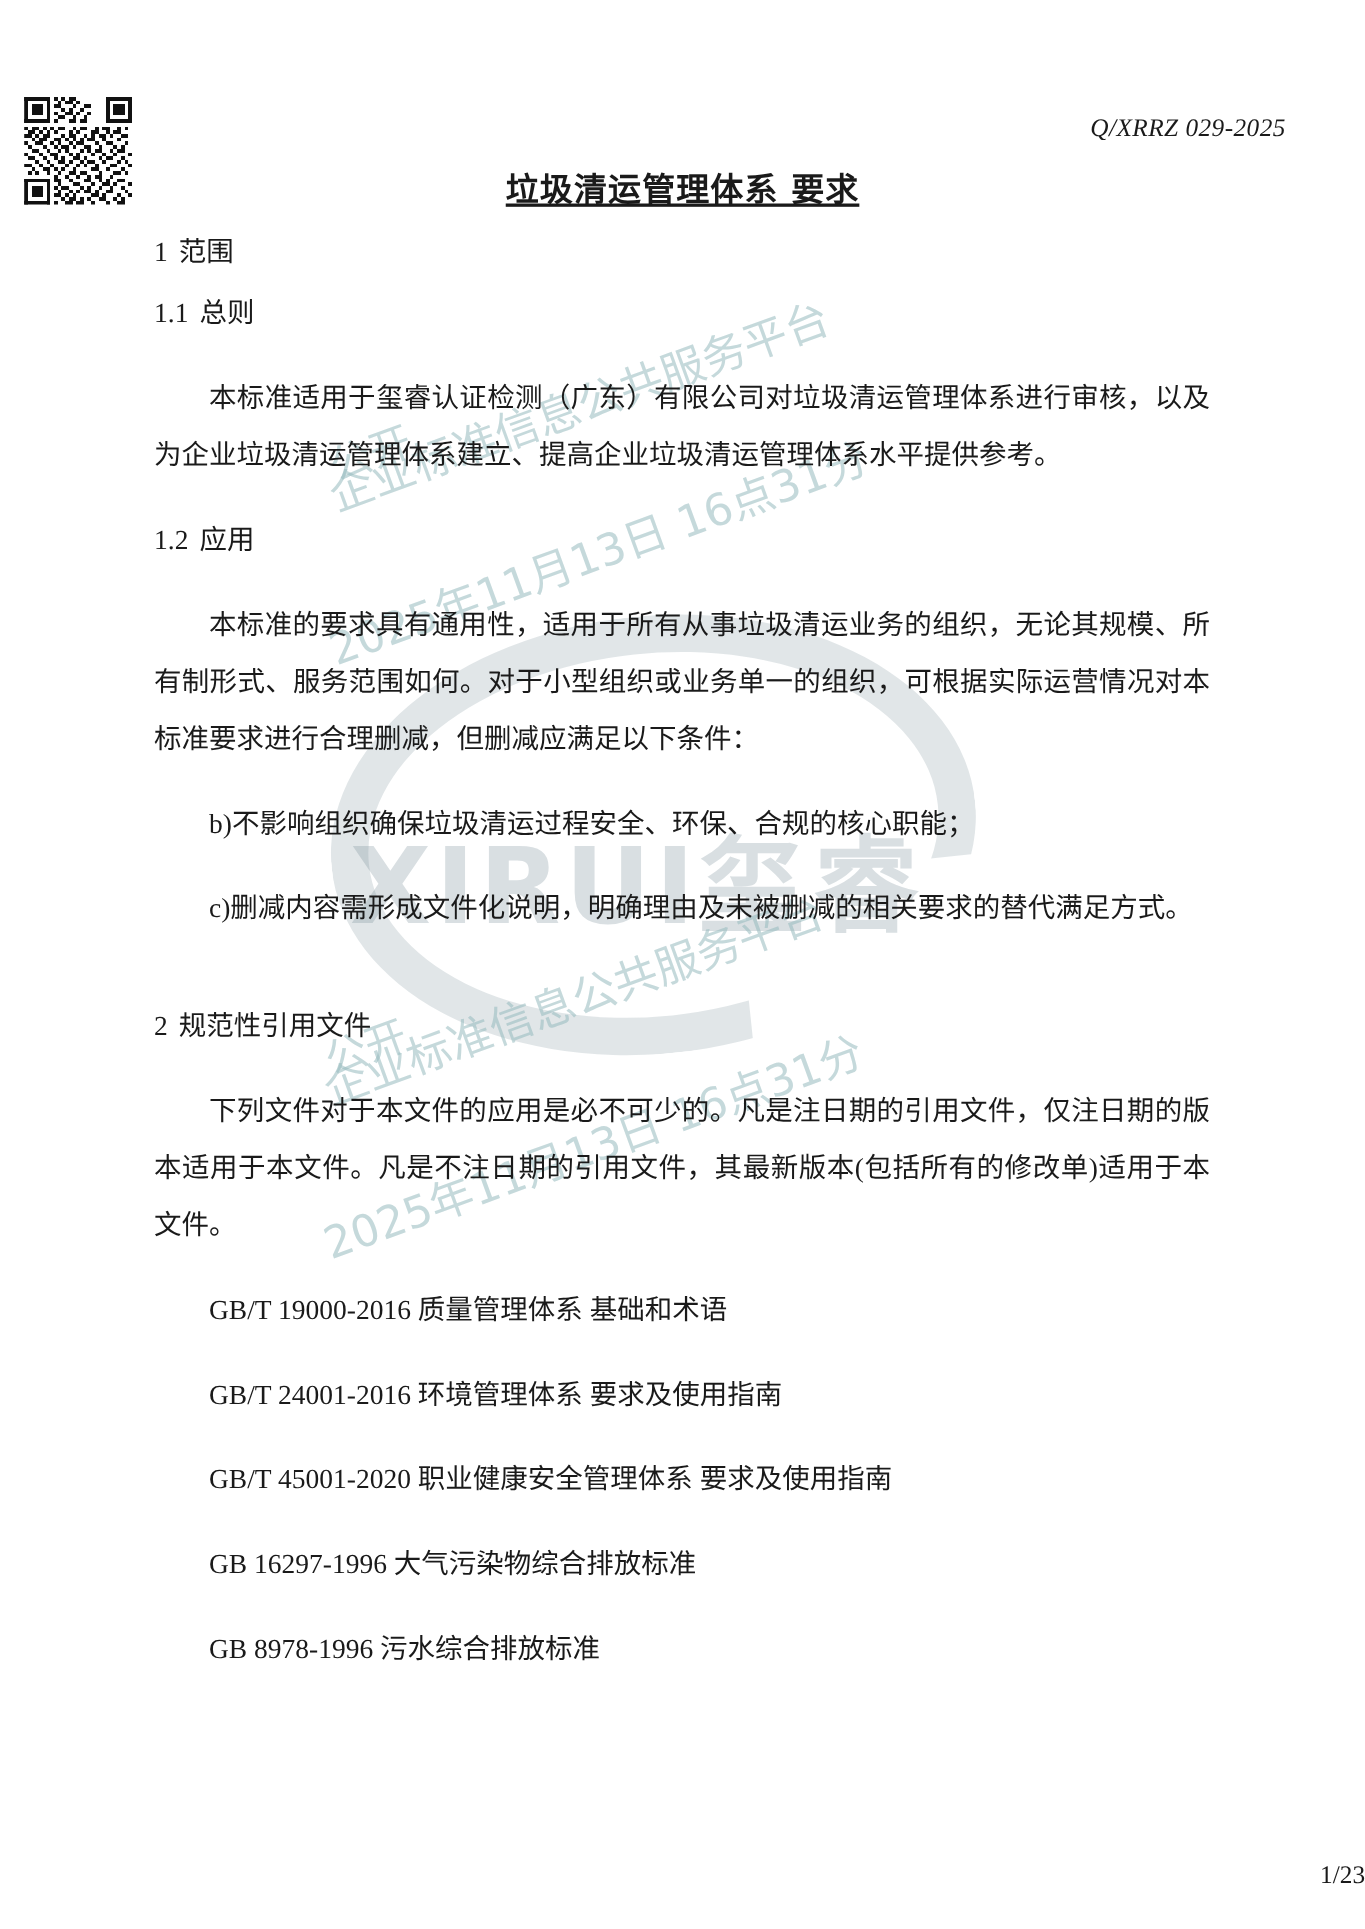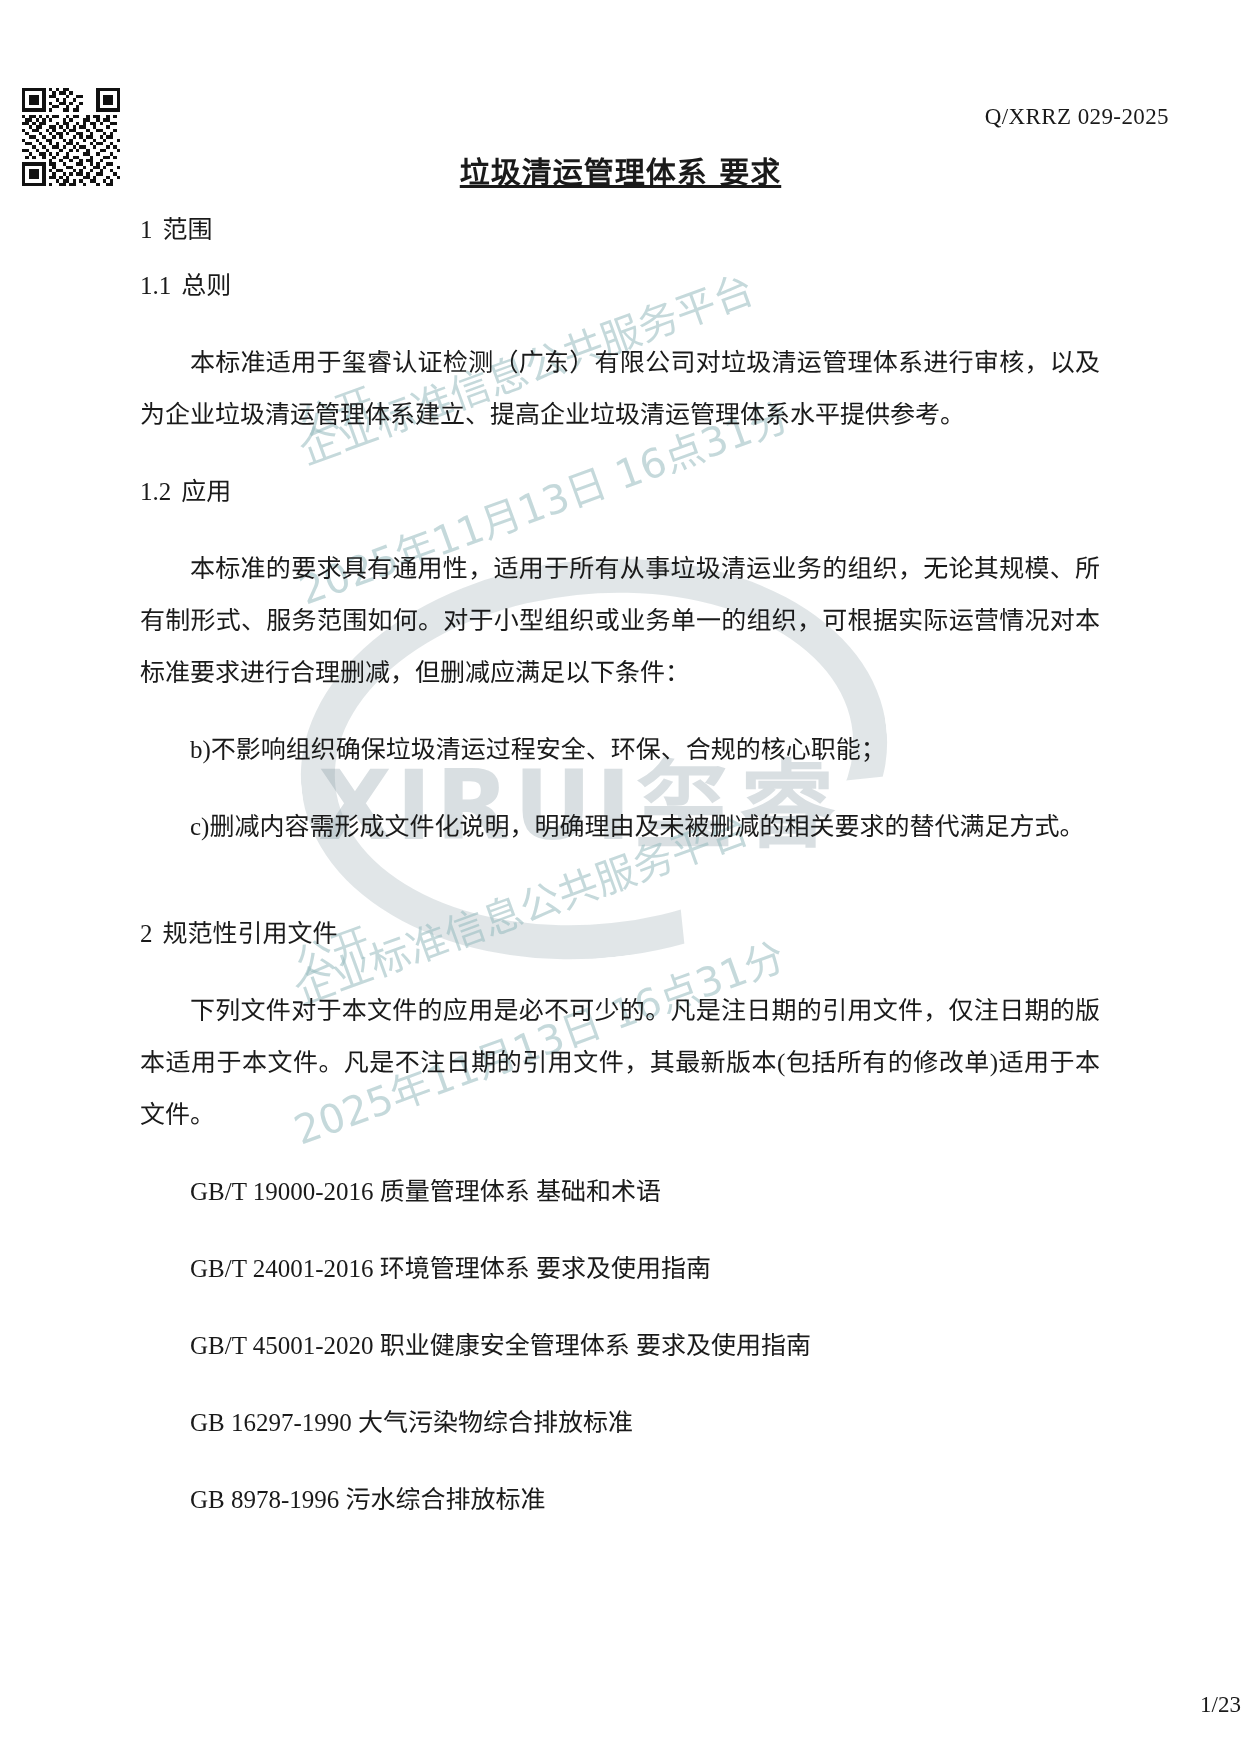--- a/index.html
+++ b/index.html
@@ -29,20 +29,21 @@
 
   
   .doc-code {
     position: absolute;
     right: 72px;
     top: 104px;
     font-size: 23px;
     letter-spacing: 0.4px;
     font-family: "Liberation Serif", serif;
     white-space: nowrap;
+    font-style: italic;
   }
 
   .doc-title {
     position: absolute;
     left: 0;
     right: 0;
     top: 148px;
     text-align: center;
     font-size: 30px;
     font-weight: bold;
@@ -426,18 +427,18 @@
 
     <div class="h2">
       <span class="num">2</span><span>规范性引用文件</span>
     </div>
 
     <p class="para">下列文件对于本文件的应用是必不可少的。凡是注日期的引用文件，仅注日期的版本适用于本文件。凡是不注日期的引用文件，其最新版本(包括所有的修改单)适用于本文件。</p>
 
     <p class="ref-item">GB/T 19000-2016 质量管理体系 基础和术语</p>
     <p class="ref-item">GB/T 24001-2016 环境管理体系 要求及使用指南</p>
     <p class="ref-item">GB/T 45001-2020 职业健康安全管理体系 要求及使用指南</p>
-    <p class="ref-item">GB 16297-1990 大气污染物综合排放标准</p>
+    <p class="ref-item">GB 16297-1996 大气污染物综合排放标准</p>
     <p class="ref-item">GB 8978-1996 污水综合排放标准</p>
   </div>
 
   <div class="page-num">1/23</div>
 </div>
 
 </body></html>

